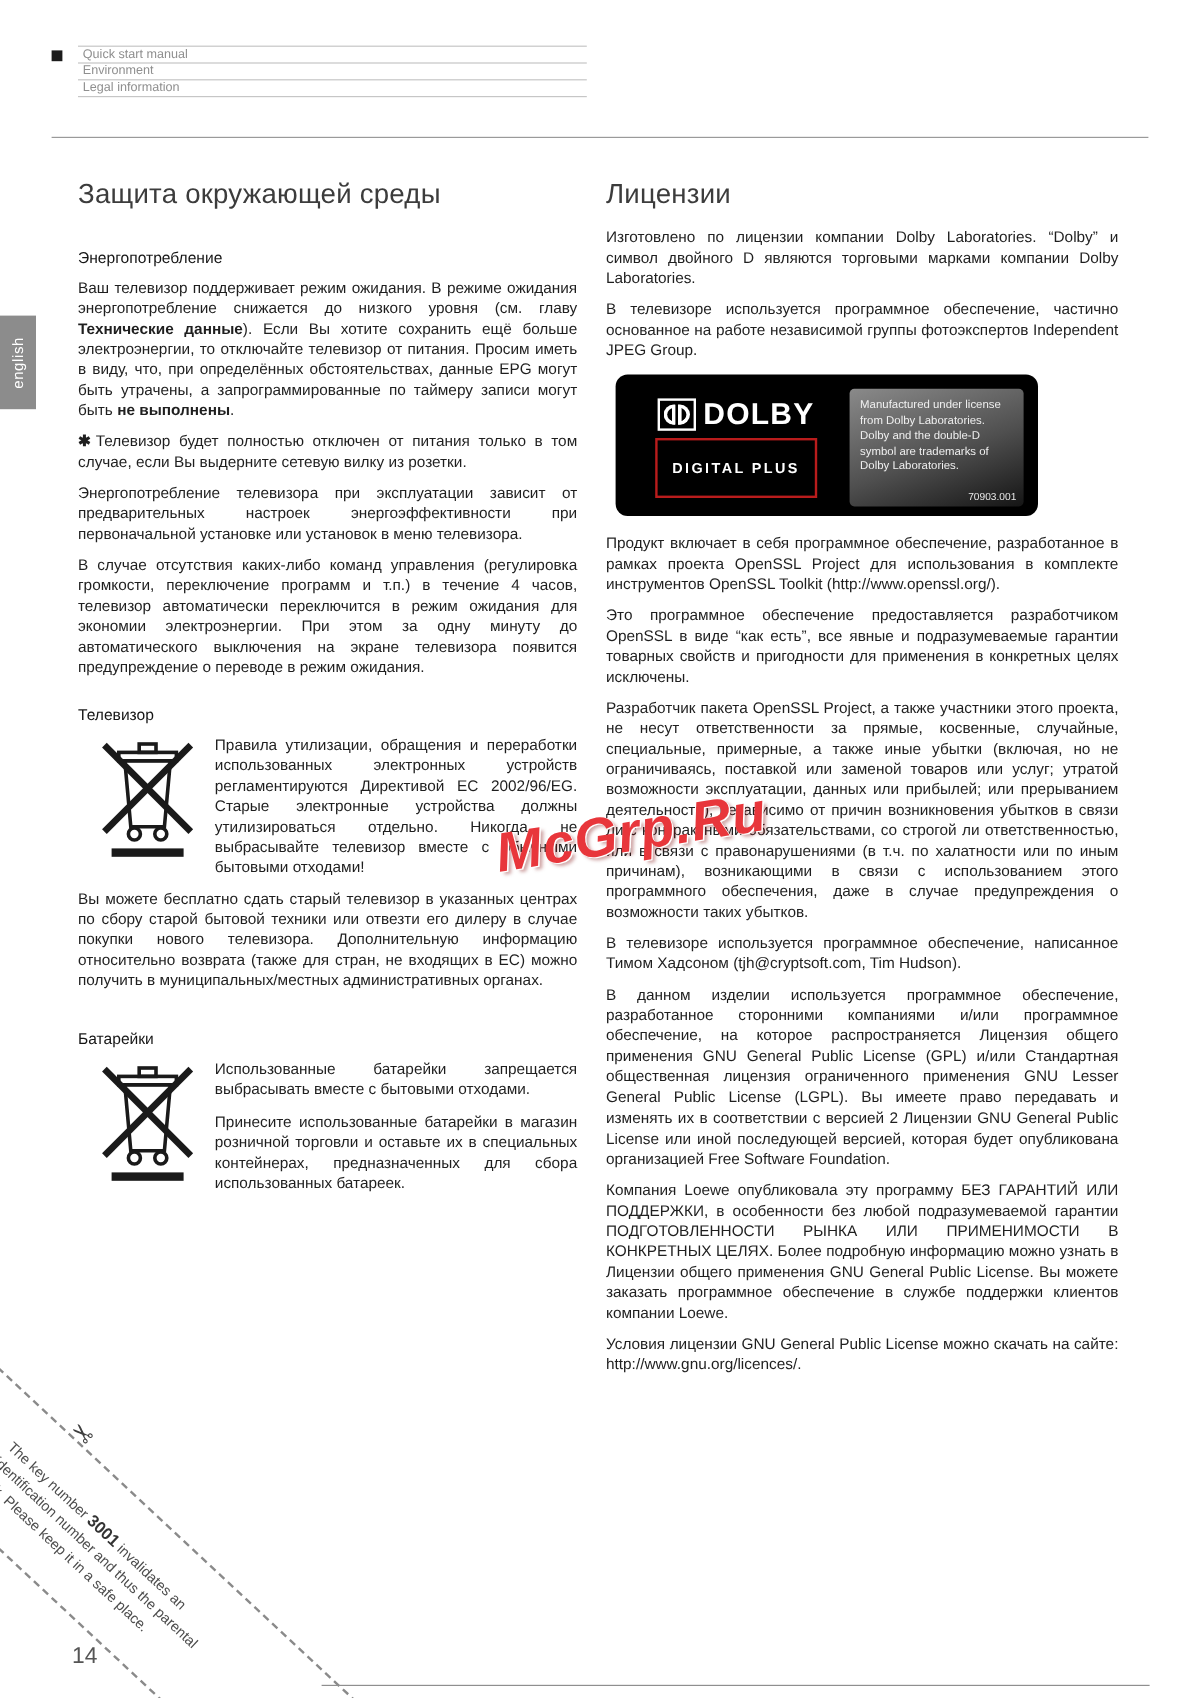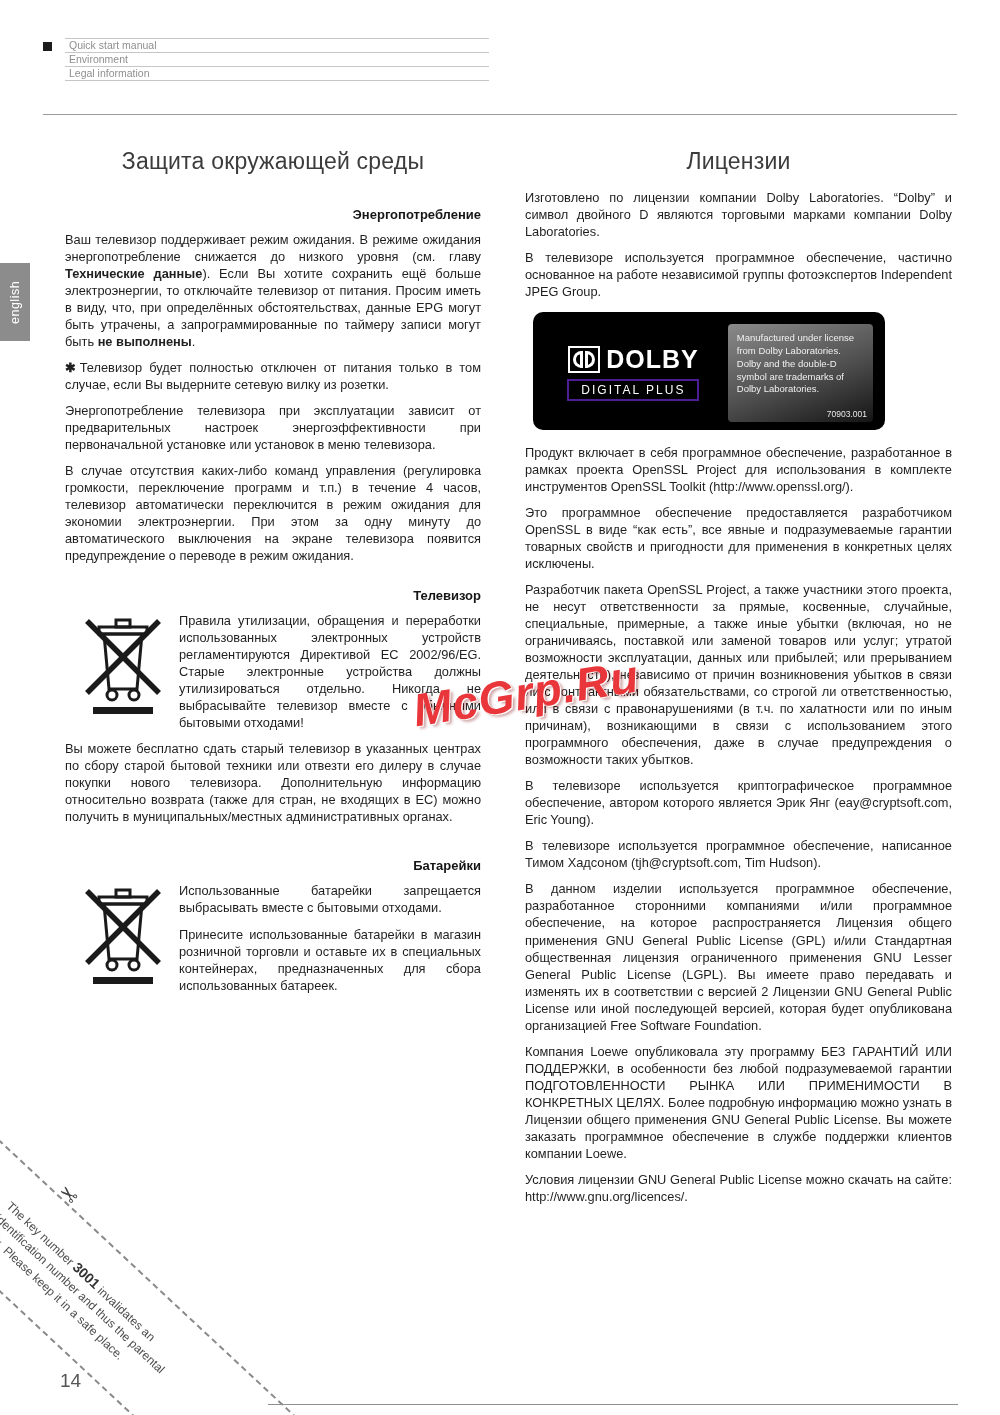--- a/index.html
+++ b/index.html
@@ -13,43 +13,43 @@
   .header-item{border-top:1px solid #c6c6c6;height:13px;line-height:13px;font-size:10.5px;color:#8f8f8f;padding-left:4px;}
   .top-rule{position:absolute;left:43px;top:114px;width:914px;border-top:1px solid #9a9a9a;}
   
   .lang-tab{
     position:absolute;left:0;top:263px;width:30px;height:78px;background:#8c8c8c;color:#fff;
     display:flex;align-items:center;justify-content:center;
     writing-mode:vertical-rl;transform:rotate(180deg);font-size:12.5px;letter-spacing:.5px;
   }
   
   .col-left{position:absolute;left:65px;top:148px;width:416px;}
-  .col-right{position:absolute;left:505px;top:148px;width:427px;margin-left:20px;}
-  h1{font-size:23px;font-weight:400;color:#3c3c3c;margin:0 0 32px 0;letter-spacing:.2px;text-align:center;}
+  .col-right{position:absolute;left:505px;top:148px;width:427px;}
+  h1{font-size:23px;font-weight:400;color:#3c3c3c;margin:0 0 32px 0;letter-spacing:.2px;}
   .col-right h1{margin-bottom:14px;}
-  h3{font-size:13px;font-weight:bold;color:#151515;margin:0 0 9px 0;text-align:right;}
+  h3{font-size:13px;font-weight:normal;color:#151515;margin:0 0 9px 0;}
   p{font-size:12.8px;line-height:1.33;text-align:justify;margin:0 0 9px 0;color:#1f1f1f;}
   .section{margin-top:24px;}
   .section::after{content:"";display:block;clear:both;}
   .note-symbol{font-weight:bold;margin-right:4px;}
   
   .weee{float:left;width:80px;height:106px;margin:2px 16px 4px 18px;}
   
   .dolby-box{
     background:#000;border-radius:10px;margin:12px 0 14px 8px;width:352px;height:118px;
     display:flex;padding:12px 12px 8px 14px;box-sizing:border-box;color:#fff;
   }
   .dolby-left{width:53%;display:flex;flex-direction:column;align-items:center;justify-content:center;gap:5px;}
   .dolby-brand-row{display:flex;align-items:center;gap:6px;}
   .dd-frame{display:inline-flex;gap:2px;padding:3px;border:2.5px solid #fff;}
   .dd{width:10px;height:17px;border:3px solid #fff;box-sizing:border-box;}
   .dd-left{border-radius:9px 0 0 9px;}
   .dd-right{border-radius:0 9px 9px 0;}
   .dolby-word{font-size:25px;font-weight:bold;letter-spacing:1px;}
-  .dolby-sub{border:2px solid #4c1d95;padding:2px 12px;font-size:12px;font-weight:normal;letter-spacing:2px;}
+  .dolby-sub{border:2px solid #b91c1c;padding:16px 12px;font-size:12px;font-weight:bold;letter-spacing:2px;}
   .dolby-right{flex:1;position:relative;margin-left:8px;border-radius:4px;
     background:linear-gradient(160deg,#8a8a8a 0%,#4f4f4f 55%,#151515 100%);
     padding:8px 8px 4px 9px;}
   .dolby-license{font-size:9.5px;line-height:1.35;color:#f0f0f0;}
   .dolby-code{position:absolute;right:6px;bottom:3px;font-size:8.5px;color:#e8e8e8;}
   
   .watermark{
     position:absolute;left:412px;top:666px;z-index:5;
     font-size:46px;font-weight:bold;font-style:italic;color:#e8363b;
     transform:rotate(-9deg);letter-spacing:1px;
@@ -144,21 +144,20 @@
       </div>
       <div class="dolby-right">
         <div class="dolby-license">Manufactured under license from Dolby Laboratories. Dolby and the double-D symbol are trademarks of Dolby Laboratories.</div>
         <div class="dolby-code">70903.001</div>
       </div>
     </div>
 
     <p>Продукт включает в себя программное обеспечение, разработанное в рамках проекта OpenSSL Project для использования в комплекте инструментов OpenSSL Toolkit (http://www.openssl.org/).</p>
     <p>Это программное обеспечение предоставляется разработчиком OpenSSL в виде “как есть”, все явные и подразумеваемые гарантии товарных свойств и пригодности для применения в конкретных целях исключены.</p>
     <p>Разработчик пакета OpenSSL Project, а также участники этого проекта, не несут ответственности за прямые, косвенные, случайные, специальные, примерные, а также иные убытки (включая, но не ограничиваясь, поставкой или заменой товаров или услуг; утратой возможности эксплуатации, данных или прибылей; или прерыванием деятельности), независимо от причин возникновения убытков в связи ли с контрактными обязательствами, со строгой ли ответственностью, или в связи с правонарушениями (в т.ч. по халатности или по иным причинам), возникающими в связи с использованием этого программного обеспечения, даже в случае предупреждения о возможности таких убытков.</p>
-    <p>В телевизоре используется криптографическое программное обеспечение, автором которого является Эрик Янг (eay@cryptsoft.com, Eric Young).</p>
     <p>В телевизоре используется программное обеспечение, написанное Тимом Хадсоном (tjh@cryptsoft.com, Tim Hudson).</p>
     <p>В данном изделии используется программное обеспечение, разработанное сторонними компаниями и/или программное обеспечение, на которое распространяется Лицензия общего применения GNU General Public License (GPL) и/или Стандартная общественная лицензия ограниченного применения GNU Lesser General Public License (LGPL). Вы имеете право передавать и изменять их в соответствии с версией 2 Лицензии GNU General Public License или иной последующей версией, которая будет опубликована организацией Free Software Foundation.</p>
     <p>Компания Loewe опубликовала эту программу БЕЗ ГАРАНТИЙ ИЛИ ПОДДЕРЖКИ, в особенности без любой подразумеваемой гарантии ПОДГОТОВЛЕННОСТИ РЫНКА ИЛИ ПРИМЕНИМОСТИ В КОНКРЕТНЫХ ЦЕЛЯХ. Более подробную информацию можно узнать в Лицензии общего применения GNU General Public License. Вы можете заказать программное обеспечение в службе поддержки клиентов компании Loewe.</p>
     <p>Условия лицензии GNU General Public License можно скачать на сайте: http://www.gnu.org/licences/.</p>
   </div>
 
   <div class="watermark">McGrp.Ru</div>
 
   <div class="cut-line cut-line-a">
     <span class="scissors">✂</span>

